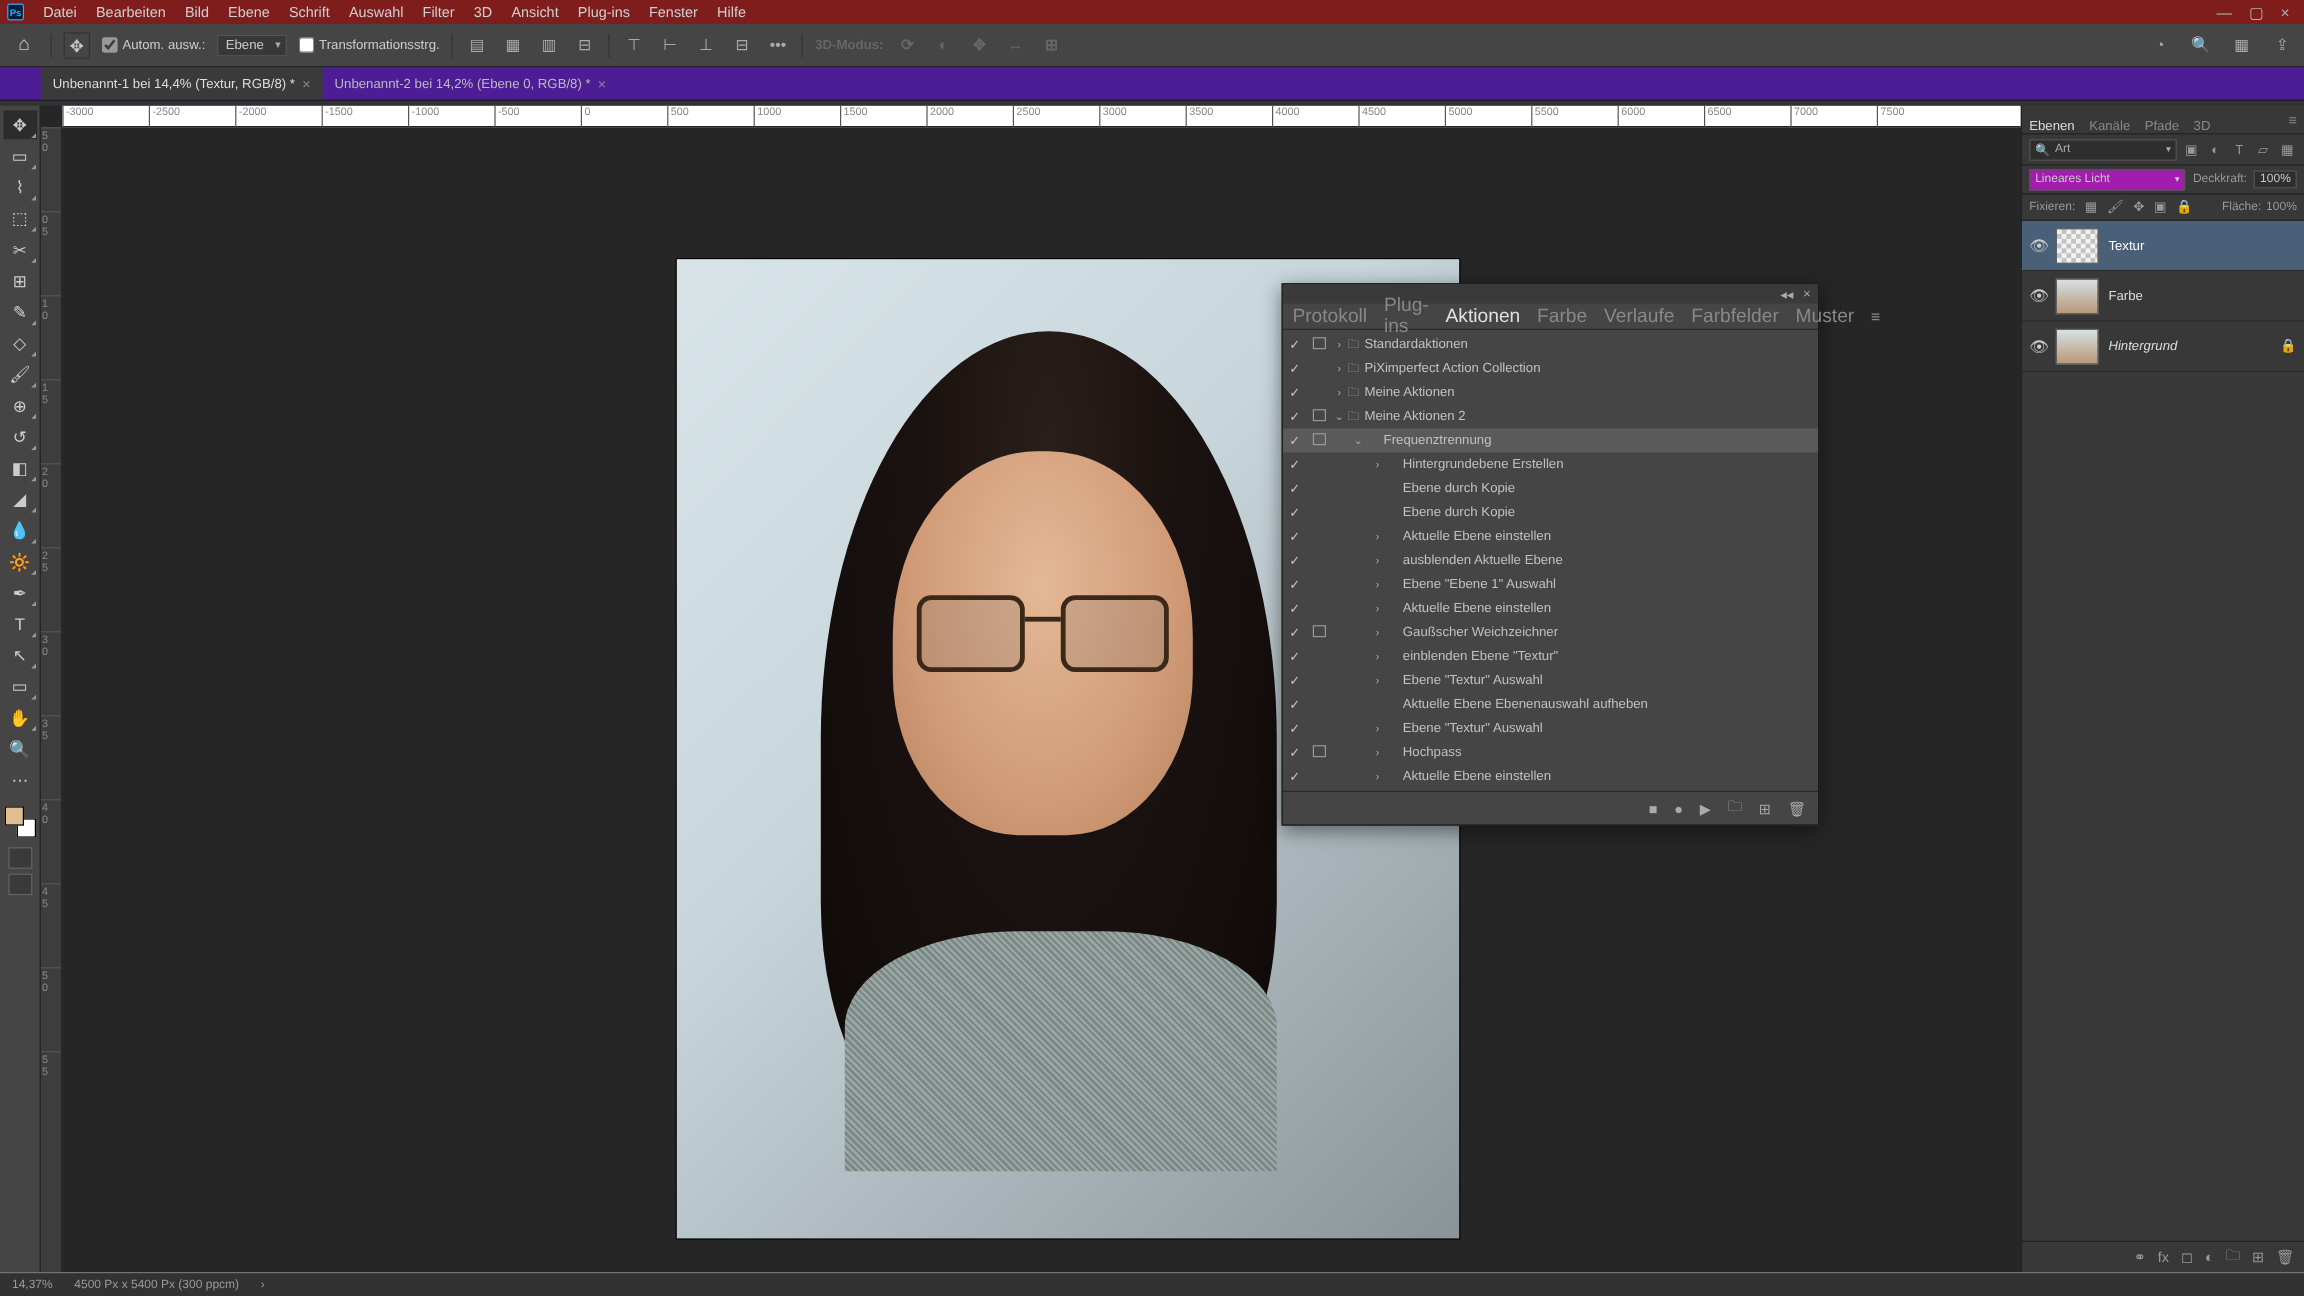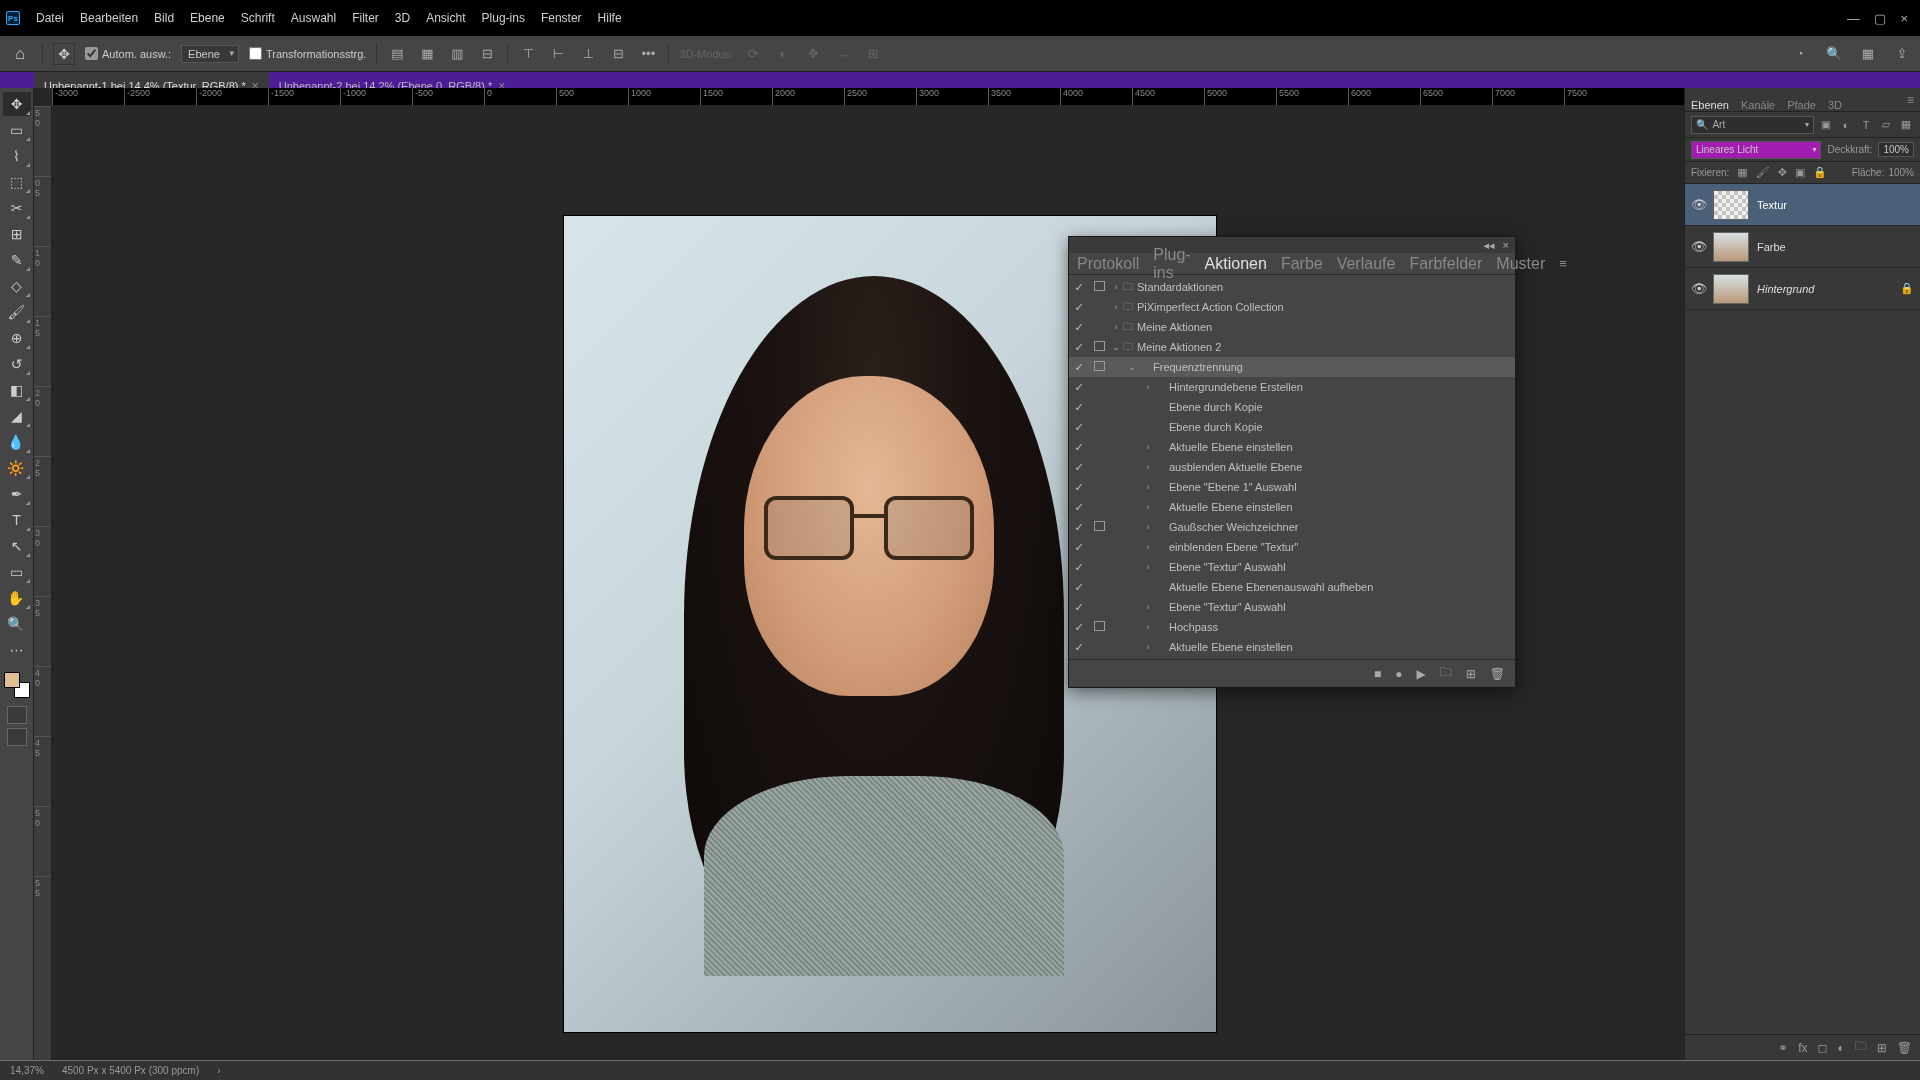--- a/index.html
+++ b/index.html
@@ -1,57 +1,57 @@
 <!DOCTYPE html>
 <html><head>
 <meta charset="utf-8">
 <style>
 * { box-sizing: border-box; margin: 0; padding: 0; font-family: "Segoe UI", Tahoma, sans-serif; user-select: none; }
 body { background: #323232; color: #c8c8c8; font-size: 11px; width: 1920px; height: 1080px; overflow: hidden; position: relative; }
 
 
-.menubar { height: 36px; background: #000000; display: flex; align-items: center; padding: 0 6px; }
+.menubar { height: 20px; background: #7f1d1d; display: flex; align-items: center; padding: 0 6px; }
 .menubar .ps-logo { width: 14px; height: 14px; background: #001e36; border: 1px solid #31a8ff; border-radius: 2px; margin-right: 8px; display:flex; align-items:center; justify-content:center; font-size:8px; color:#31a8ff; font-weight:bold;}
 .menubar .menu-item { padding: 0 8px; font-size: 12px; color: #d0d0d0; cursor: default; }
 .menubar .win-controls { margin-left: auto; display: flex; gap: 14px; padding-right: 6px; }
 .menubar .win-controls span { font-size: 13px; color: #b0b0b0; }
 
 
 .optionsbar { height: 36px; background: #454545; display: flex; align-items: center; padding: 0 8px; gap: 10px; border-bottom: 1px solid #222; }
 .optionsbar .home-icon { width: 24px; height: 24px; display:flex; align-items:center; justify-content:center; font-size:16px; color:#ccc;}
 .optionsbar .tool-preset { width:22px; height:22px; border:1px solid #333; display:flex; align-items:center; justify-content:center; font-size:14px;}
 .optionsbar .check { display:flex; align-items:center; gap:4px; font-size:11px; color:#ccc;}
 .optionsbar .check input { accent-color:#999;}
 .optionsbar .select { background:#383838; border:1px solid #555; padding:2px 18px 2px 6px; font-size:11px; color:#ccc; position:relative;}
 .optionsbar .select::after { content:"▾"; position:absolute; right:4px; font-size:9px; color:#aaa;}
 .optionsbar .sep { width:1px; height:20px; background:#333;}
 .optionsbar .icon-btn { width:20px; height:20px; display:flex; align-items:center; justify-content:center; color:#aaa; font-size:13px;}
 .optionsbar .right-group { margin-left:auto; display:flex; gap:14px; align-items:center;}
-.optionsbar .disabled { color:#666;}
+.optionsbar .disabled { color:#666;font-weight:bold;}
 
 
 .doctabs { height: 28px; background: #4c1d95; display: flex; align-items: stretch; padding-left: 34px; border-bottom: 1px solid #1a1a1a;}
 .doctabs .tab { display:flex; align-items:center; padding:0 10px; font-size:11px; color:#bbb; gap:6px;}
 .doctabs .tab.active { background:#3a3a3a; color:#ddd;}
 .doctabs .tab .close-x { font-size:12px; color:#888;}
 
 
 .workspace { position:absolute; top:88px; bottom:20px; left:0; right:0; display:flex;}
 .toolbox { width:34px; background:#454545; border-right:1px solid #222; display:flex; flex-direction:column; align-items:center; padding-top:4px; gap:2px;}
 .toolbox .toolbtn { width:28px; height:24px; display:flex; align-items:center; justify-content:center; color:#ccc; font-size:14px; position:relative;}
 .toolbox .toolbtn.sel { background:#2c2c2c;}
 .toolbox .tri { position:absolute; right:1px; bottom:1px; width:0; height:0; border-left:4px solid transparent; border-bottom:4px solid #999;}
 .toolbox .swatches { margin-top:8px; position:relative; width:26px; height:26px;}
 .toolbox .sw-fg { position:absolute; width:16px; height:16px; background:#e0c090; border:1px solid #000; left:0; top:0;}
 .toolbox .sw-bg { position:absolute; width:16px; height:16px; background:#fff; border:1px solid #000; right:0; bottom:0;}
 .toolbox .q-btns { margin-top:6px; display:flex; flex-direction:column; gap:4px;}
 .toolbox .q-btn { width:20px; height:18px; border:1px solid #666; background:#3a3a3a;}
 
 .canvas-area { flex:1; background:#262626; position:relative; overflow:hidden;}
-.ruler-h { position:absolute; top:0; left:18px; right:0; height:18px; background:#000000; border-bottom:1px solid #222; display:flex;}
+.ruler-h { position:absolute; top:0; left:18px; right:0; height:18px; background:#ffffff; border-bottom:1px solid #222; display:flex;}
 .ruler-h .tick { flex:0 0 auto; width:72px; font-size:9px; color:#888; padding-left:2px; border-left:1px solid #555; height:18px; display:flex; align-items:flex-start;}
 .ruler-v { position:absolute; top:18px; left:0; width:18px; bottom:0; background:#3d3d3d; border-right:1px solid #222;}
 .ruler-v .tick { height:70px; font-size:9px; color:#888; border-top:1px solid #555; padding:1px 0 0 1px; writing-mode:horizontal-tb;}
 .canvas-img { position:absolute; left:530px; top:128px; width:652px; height:816px; background:linear-gradient(135deg,#d8e4e8 0%,#c8d6dc 40%,#8a9498 100%); box-shadow:0 0 0 1px #000;}
 .portrait { position:absolute; left:60px; top:40px; width:520px; height:720px; }
 .face { position:absolute; left:120px; top:120px; width:250px; height:320px; background:radial-gradient(ellipse at 50% 35%,#e4b896 0%,#d19b78 60%,#b8835f 100%); border-radius:48% 48% 42% 42%;}
 .hair { position:absolute; left:60px; top:20px; width:380px; height:680px; background:radial-gradient(ellipse at 50% 15%,#2a1f1a 0%,#1a1210 40%,#0e0a08 100%); border-radius:50% 50% 30% 30%;}
 .glasses { position:absolute; left:140px; top:240px; width:210px; height:70px;}
 .glasses .lens { position:absolute; width:90px; height:64px; border:4px solid #3a2818; border-radius:12px; background:rgba(80,90,95,0.15);}
 .glasses .lens.l{left:0;} .glasses .lens.r{right:0;}

